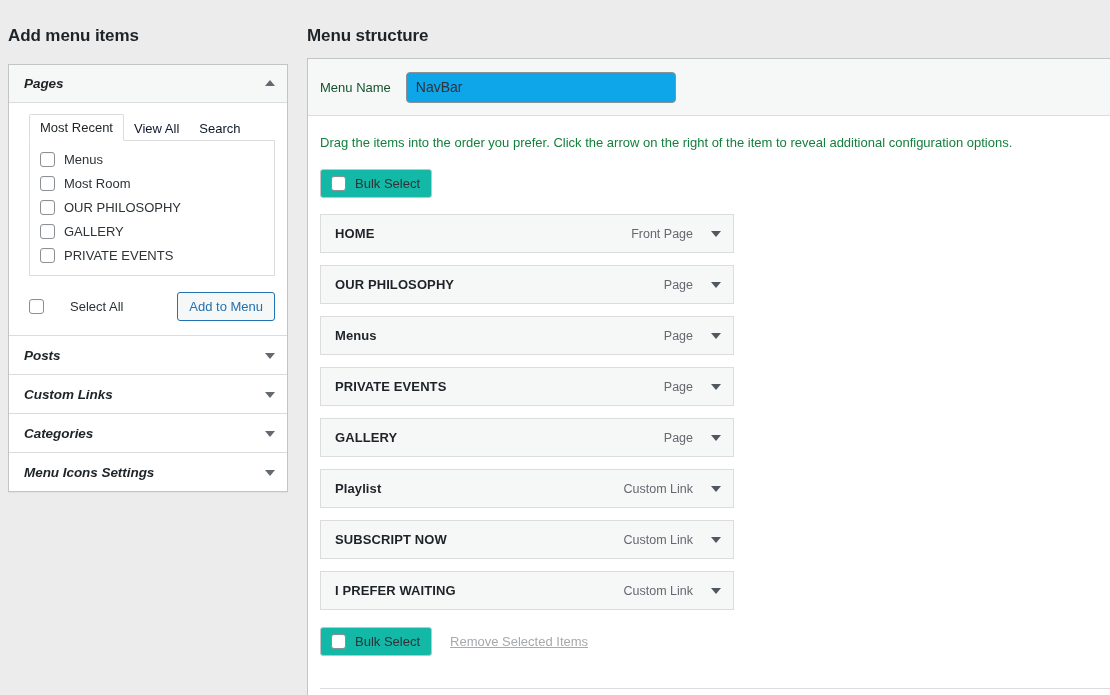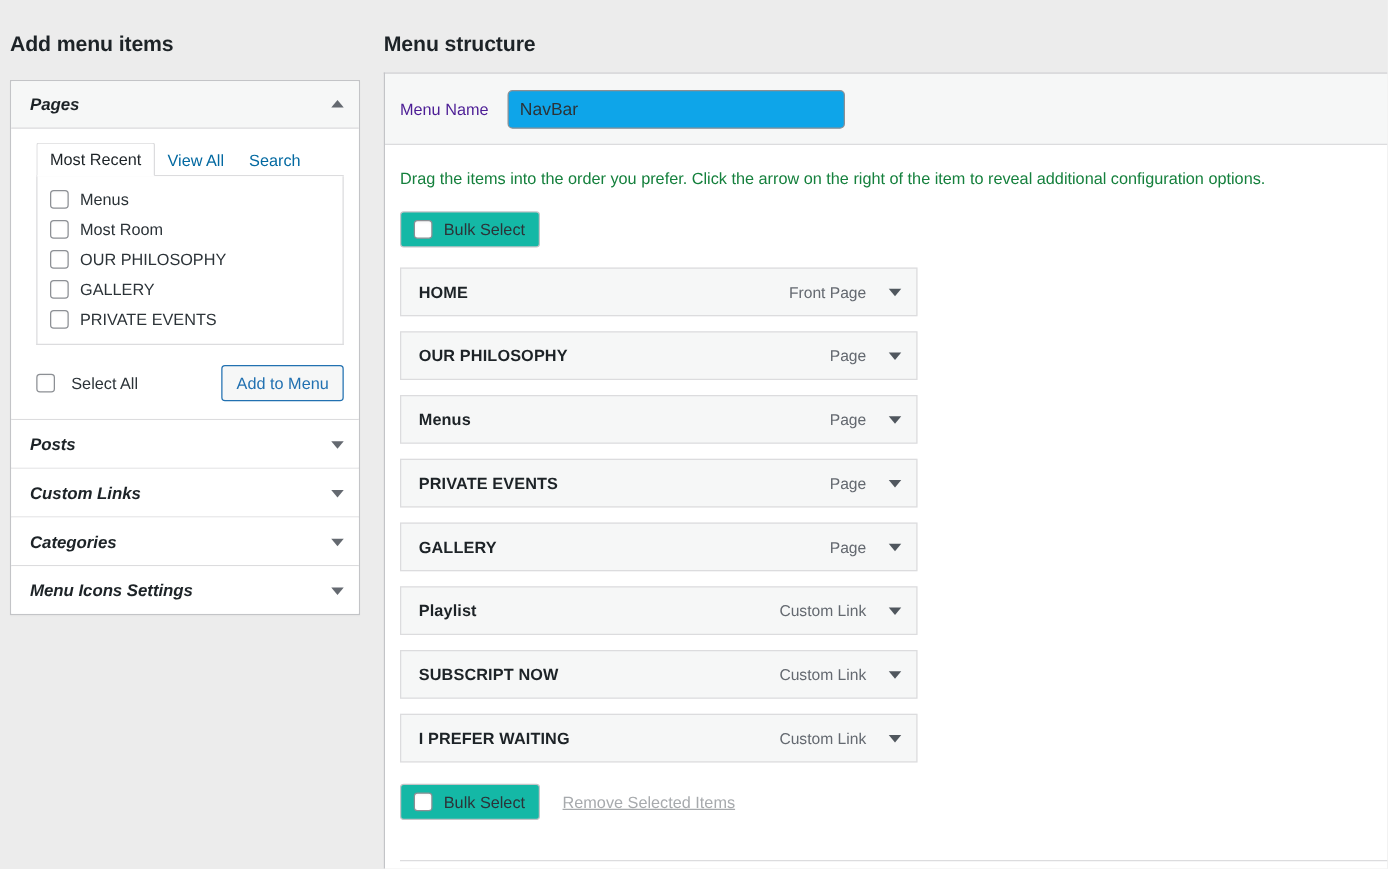--- a/index.html
+++ b/index.html
@@ -80,21 +80,21 @@
     align-items: flex-end;
     height: 26px;
     border-bottom: 1px solid #dcdcde;
     margin: 0 0 0 8px;
     padding-left: 0;
   }
   .tab {
     font-size: 13px;
     line-height: 13px;
     padding: 6px 10px 6px 10px;
-    color: #0369a1;
+    color: #0f172a;
     cursor: pointer;
     position: relative;
     top: 1px;
   }
   .tab.active {
     color: #1d2327;
     background: #fff;
     border: 1px solid #dcdcde;
     border-bottom: 1px solid #fff;
     border-radius: 2px 2px 0 0;
@@ -138,21 +138,21 @@
     margin: 16px 0 0 0;
     padding: 0 0 0 8px;
   }
   .selectall {
     display: flex;
     align-items: center;
   }
   .selectall .chk-label {
     font-size: 13px;
     color: #2c3338;
-    margin-left: 13px;
+    margin-left: 26px;
   }
   .btn-secondary {
     font-family: "Liberation Sans", sans-serif;
     font-size: 13px;
     line-height: 13px;
     color: #2271b1;
     background: #f6f7f7;
     border: 1px solid #2271b1;
     border-radius: 3px;
     padding: 7px 11px;
@@ -187,21 +187,21 @@
   .namebar {
     height: 57px;
     background: #f6f7f7;
     border-bottom: 1px solid #dcdcde;
     display: flex;
     align-items: center;
     padding-left: 12px;
   }
   .namebar .name-label {
     font-size: 13px;
-    color: #4c1d95;
+    color: #14532d;
     margin-right: 15px;
   }
   .text-input {
     width: 270px;
     height: 31px;
     border: 1px solid #8c8f94;
     border-radius: 4px;
     background: #0ea5e9;
     font-family: "Liberation Sans", sans-serif;
     font-size: 14px;

